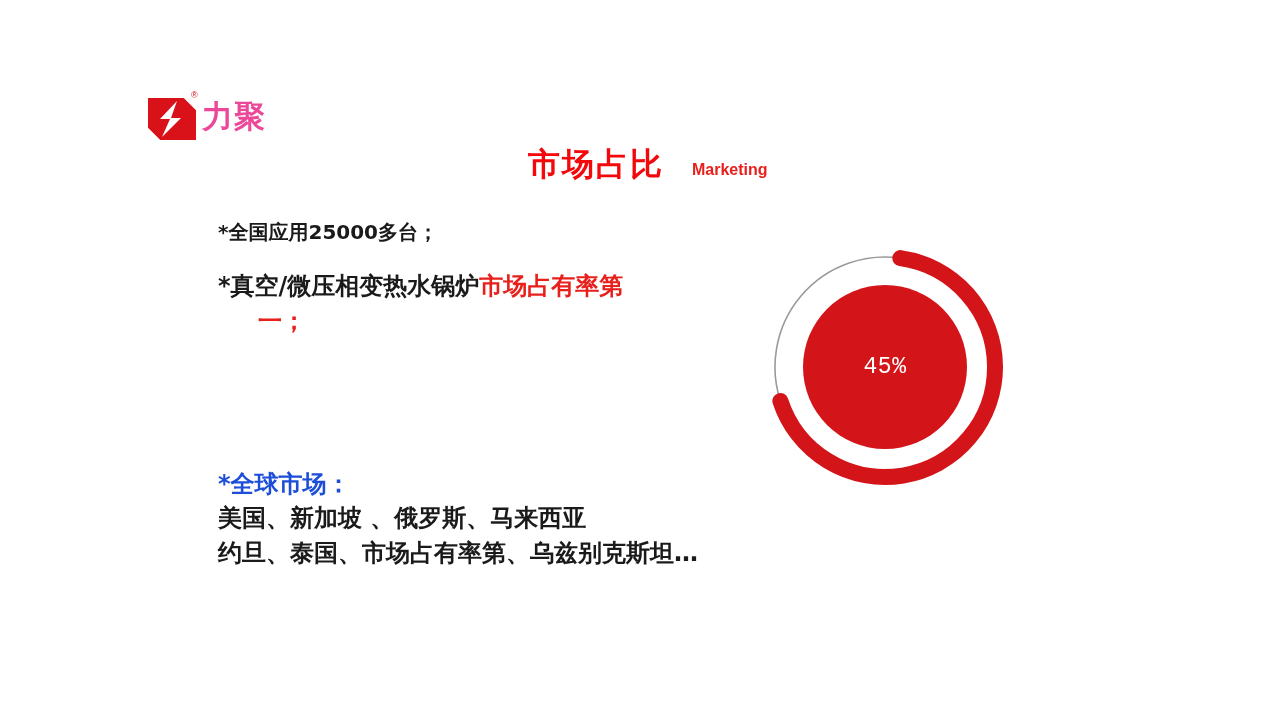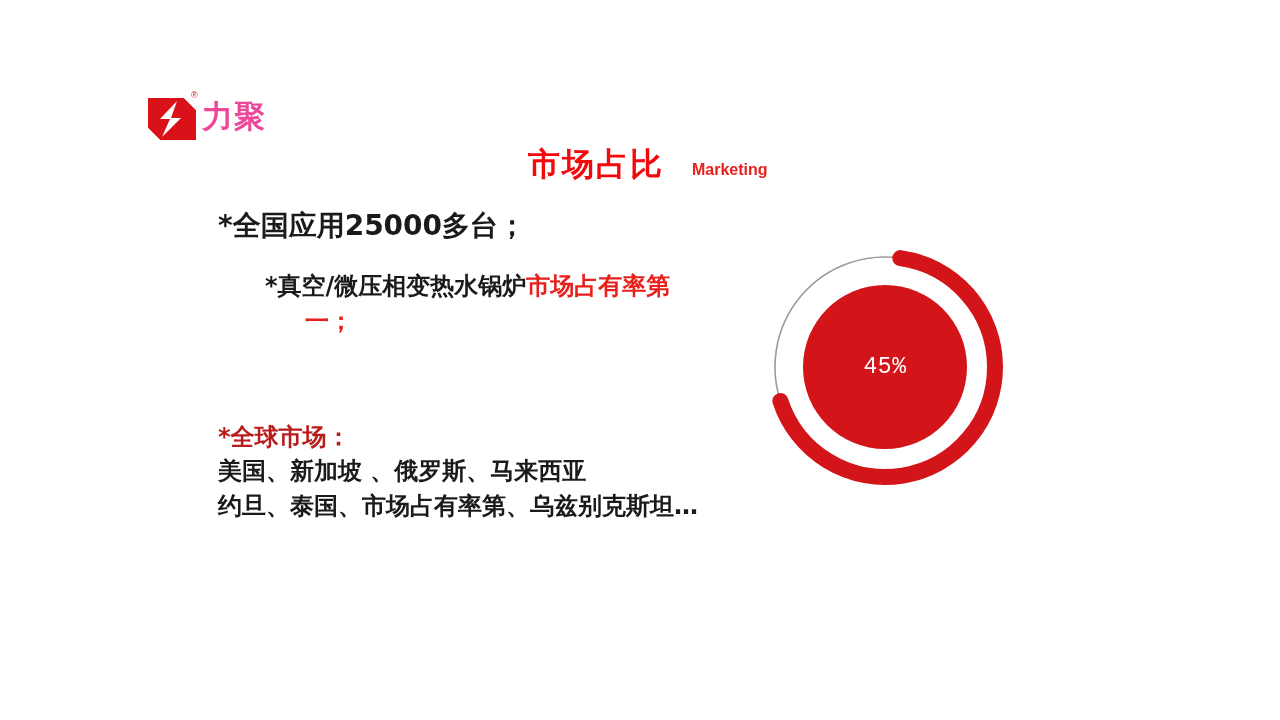--- a/index.html
+++ b/index.html
@@ -87,50 +87,49 @@
   
   .body-text {
     position: absolute;
     font-weight: bold;
     color: #1a1a1a;
     font-family: "DejaVu Sans", "Liberation Sans", sans-serif;
     white-space: nowrap;
   }
   #bullet1 {
     left: 218px;
-    top: 208px;
-    font-size: 28px;
+    top: 220px;
+    font-size: 20px;
     line-height: 1.25;
   }
   #bullet2 {
     left: 218px;
     top: 269px;
     font-size: 24px;
     line-height: 1.45;
     white-space: normal;
     width: 470px;
-    margin-left: 47px;
   }
   #bullet2 .hl { color: #E8201C; }
   #bullet2 .wrap-line {
     display: block;
     padding-left: 40px;
   }
 
   #global-block {
     position: absolute;
     left: 218px;
     top: 420px;
     font-size: 24px;
     font-weight: bold;
     line-height: 1.43;
     font-family: "DejaVu Sans", "Liberation Sans", sans-serif;
     white-space: nowrap;
   }
-  #global-block .heading { color: #b91c1c; display: block; }
+  #global-block .heading { color: #1d4ed8; display: block; margin-top: 47px; }
   #global-block .row { color: #1a1a1a; display: block; }
 
   
   #chart {
     position: absolute;
     left: 757px;
     top: 239px;
     width: 256px;
     height: 256px;
   }

